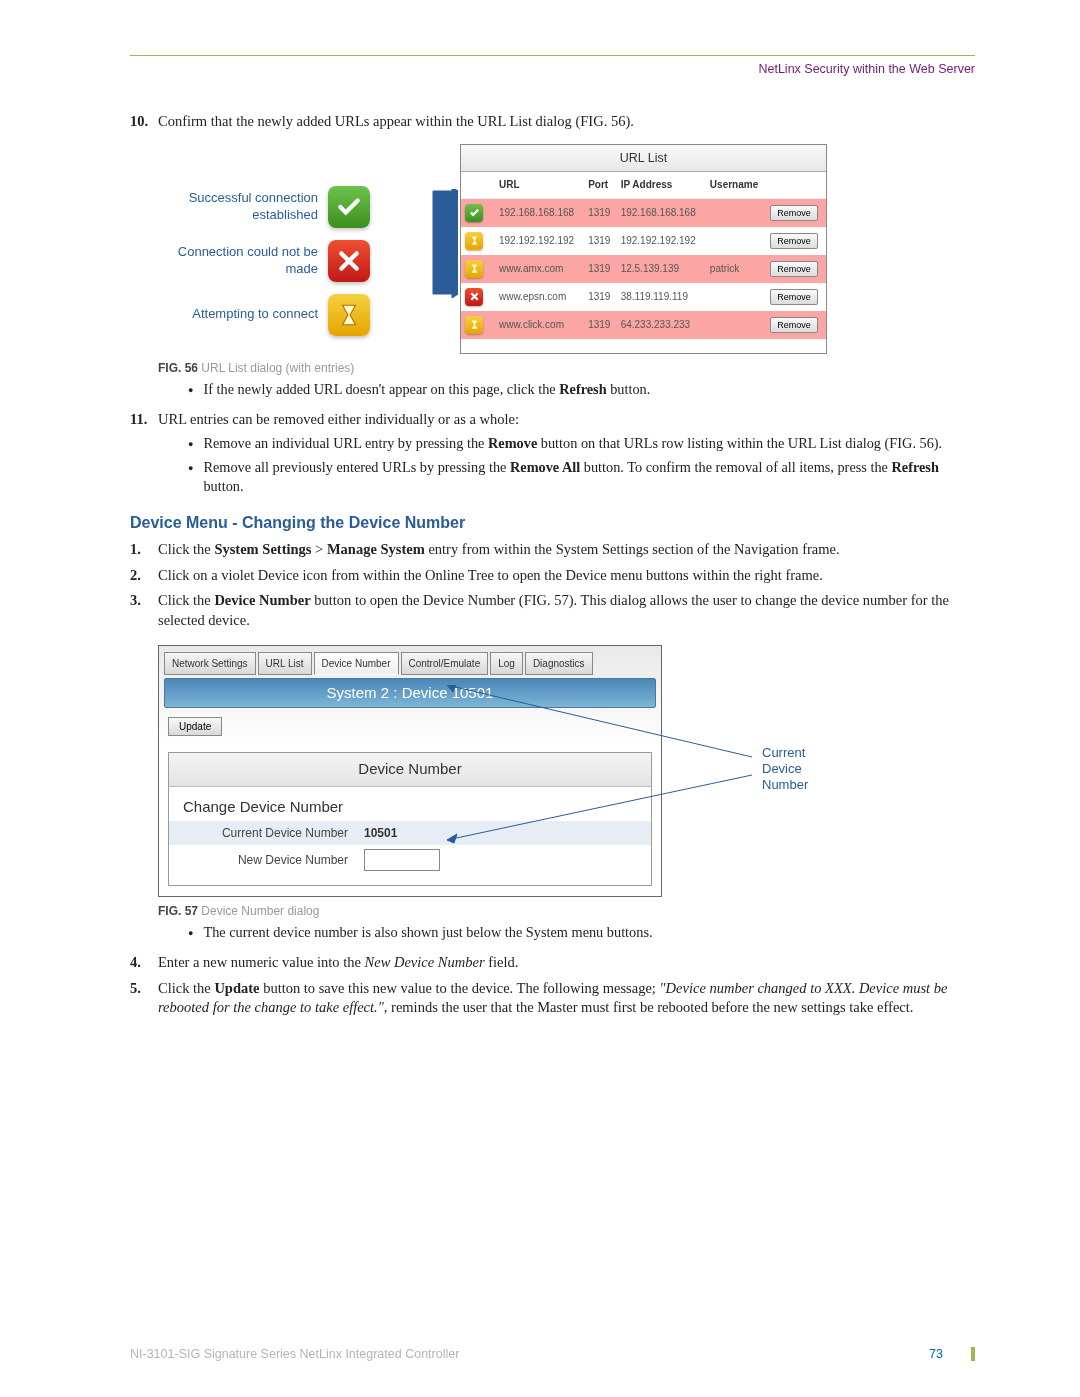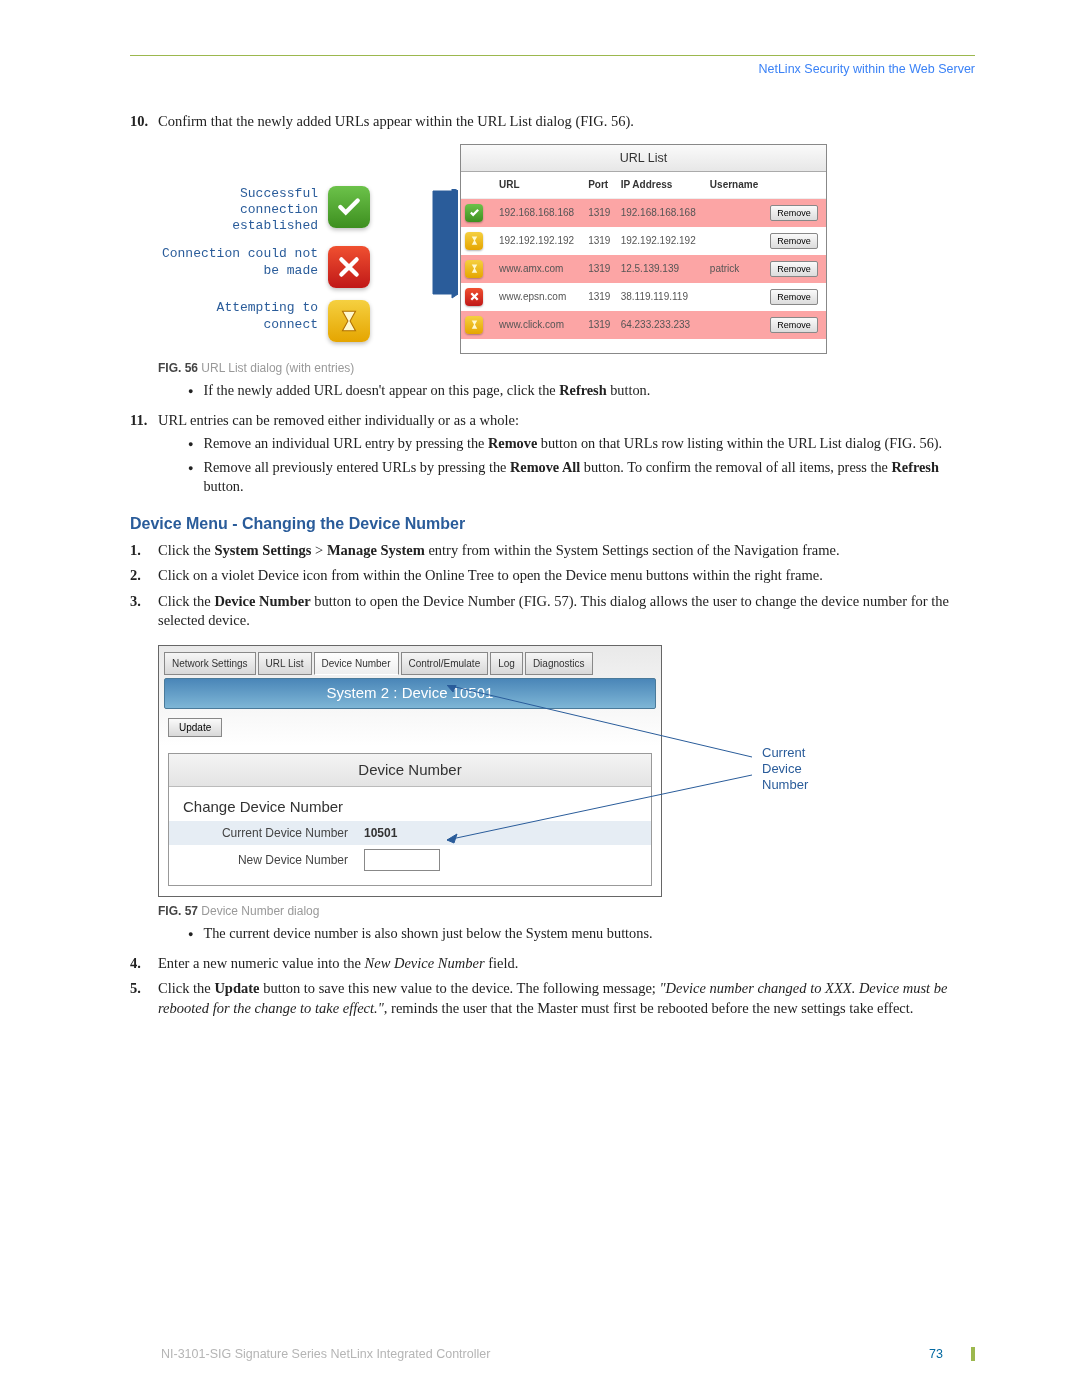--- a/index.html
+++ b/index.html
@@ -17,21 +17,21 @@
     height: 100%;
     box-sizing: border-box;
   }
   .top-rule {
     border-top: 1px solid #9cb84e;
     margin-bottom: 6px;
   }
   .header-right {
     text-align: right;
     font-family: Arial, sans-serif;
-    color: #3b82f6;
+    color: #701a75;
     font-size: 12.5px;
     margin-bottom: 36px;
   }
   ol.main-list {
     list-style: none;
     margin: 0;
     padding: 0;
     font-size: 14.5px;
     line-height: 1.35;
     color: #222;
@@ -87,21 +87,20 @@
     position: absolute;
     bottom: 36px;
     left: 130px;
     right: 105px;
     padding-top: 7px;
     font-family: Arial, sans-serif;
     font-size: 12.5px;
     color: #b5b5b5;
     display:flex;
     justify-content:space-between;
-    margin-left:31px;
   }
   .footer .pnum {
     color: #0369a1;
     border-right: 4px solid #9cb84e;
     padding-right: 28px;
   }
 
   
   .fig56 {
     display:flex;
@@ -111,22 +110,22 @@
   .legend {
     width: 270px;
     font-family: Arial, sans-serif;
     font-size: 13px;
     color: #2a5c9a;
     line-height:1.25;
     padding-top:42px;
   }
   .legend-row {
     display:flex;
+    align-items:center;
     margin-bottom: 12px;
-    font-family: Liberation Mono, monospace;
   }
   .legend-text {
     text-align:right;
     width: 160px;
     padding-right:10px;
   }
   .legend-icon {
     width: 42px;
     height:42px;
     border-radius:8px;

